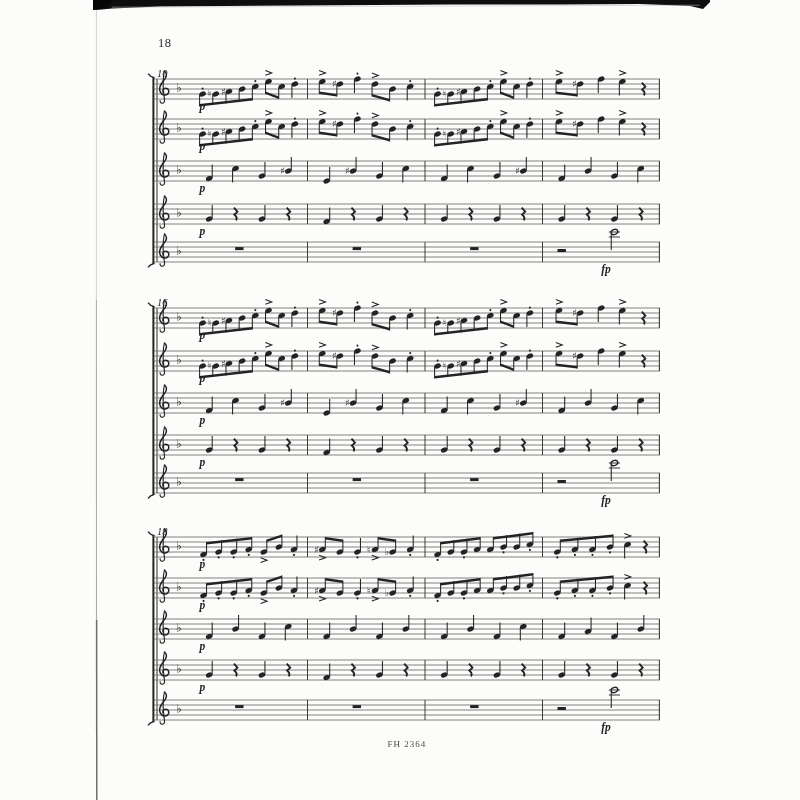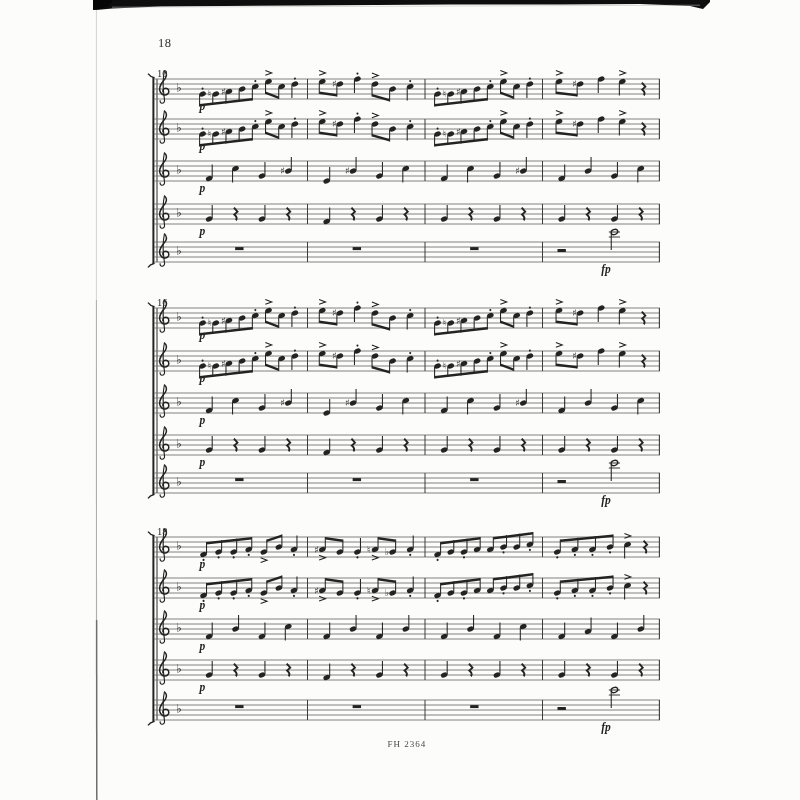--- a/index.html
+++ b/index.html
@@ -2,21 +2,21 @@
 <html><head>
 <meta charset="utf-8">
 <style>
   html,body{margin:0;padding:0;}
   body{width:800px;height:800px;overflow:hidden;background:#ffffff;
        font-family:"Liberation Serif", serif;}
   .page{position:absolute;left:0;top:0;width:800px;height:800px;background:#fcfcfb;}
   #score{position:absolute;left:0;top:0;}
   .pagenum{position:absolute;left:158px;top:36px;font-size:12.5px;color:#2f2f2f;
            letter-spacing:0.5px;}
-  .mnum{position:absolute;left:157px;width:30px;font-size:10.5px;
+  .mnum{position:absolute;left:157px;width:30px;font-style:italic;font-size:10.5px;
         color:#2c2c2c;}
   .plate{position:absolute;left:307px;top:739px;width:200px;text-align:center;
          font-size:9px;letter-spacing:1px;color:#4a4a48;}
 </style>
 </head>
 <body>
 
 <div class="page">
   <svg id="score" width="800" height="800" viewBox="0 0 800 800">
       <g>

